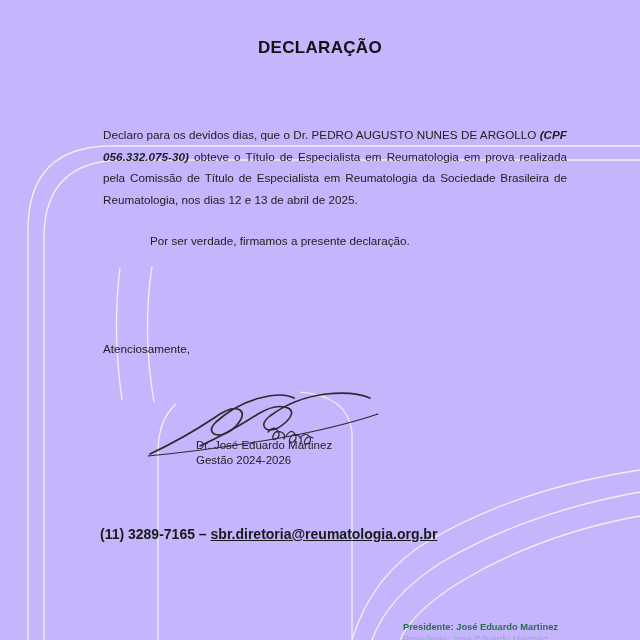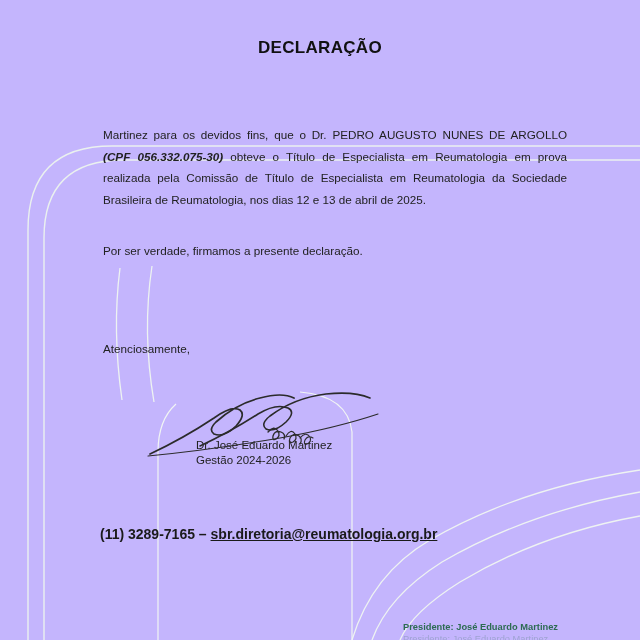--- a/index.html
+++ b/index.html
@@ -67,21 +67,21 @@
   }
   .para.last-left { text-align: left; }
 
   .para b { font-weight: normal; }
   .para .cpf {
     font-weight: bold;
     font-style: italic;
   }
 
   #para-main  { top: 124px; }
-  #para-truth { top: 240px; }
+  #para-truth { top: 230px; margin-left: 47px; }
   #para-city  { top: 256px; }
   #para-regards { top: 338px; }
 
   
   #sign-block {
     position: absolute;
     left: 196px;
     top: 438px;
     z-index: 3;
   }
@@ -157,21 +157,21 @@
       <path d="M 300 392 Q 348 396 352 432 L 352 640"></path>
       <path d="M 176 404 Q 158 420 158 452 L 158 640"></path>
     </g>
   </svg>
 
   <div id="content">
 
     <div class="doc-title">DECLARAÇÃO</div>
 
     <div class="body-block para" id="para-main">
-      <span>Martinez para os devidos fins, que o Dr. </span><b>PEDRO AUGUSTO NUNES DE ARGOLLO</b>
+      <span>Declaro para os devidos dias, que o Dr. </span><b>PEDRO AUGUSTO NUNES DE ARGOLLO</b>
       <span class="cpf">(CPF 056.332.075-30)</span><span> obteve o Título de Especialista em Reumatologia em prova realizada pela Comissão de Título de Especialista em Reumatologia da Sociedade Brasileira de Reumatologia, nos dias 12 e 13 de abril de 2025.</span>
     </div>
 
     <div class="body-block para last-left" id="para-truth">Por ser verdade, firmamos a presente declaração.</div>
 
 
     <div class="body-block para last-left" id="para-regards">Atenciosamente,</div>
 
     <svg id="signature-mark" viewBox="0 0 260 70" xmlns="http://www.w3.org/2000/svg" aria-hidden="true">
       <g fill="none" stroke="#2b2b2b" stroke-linecap="round" stroke-linejoin="round">

